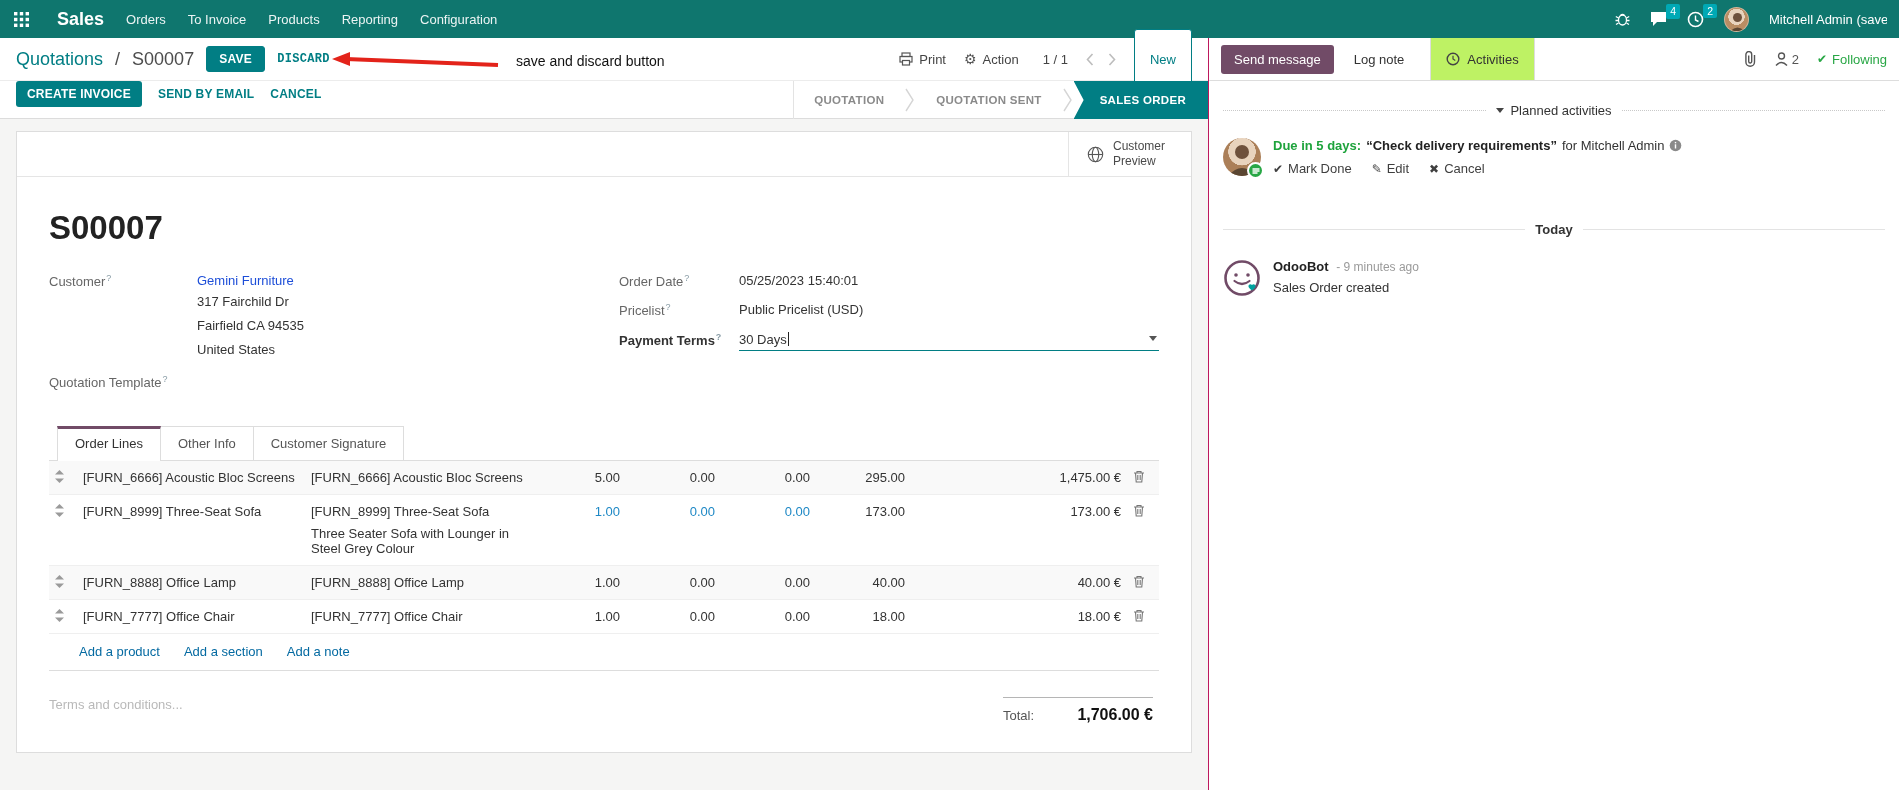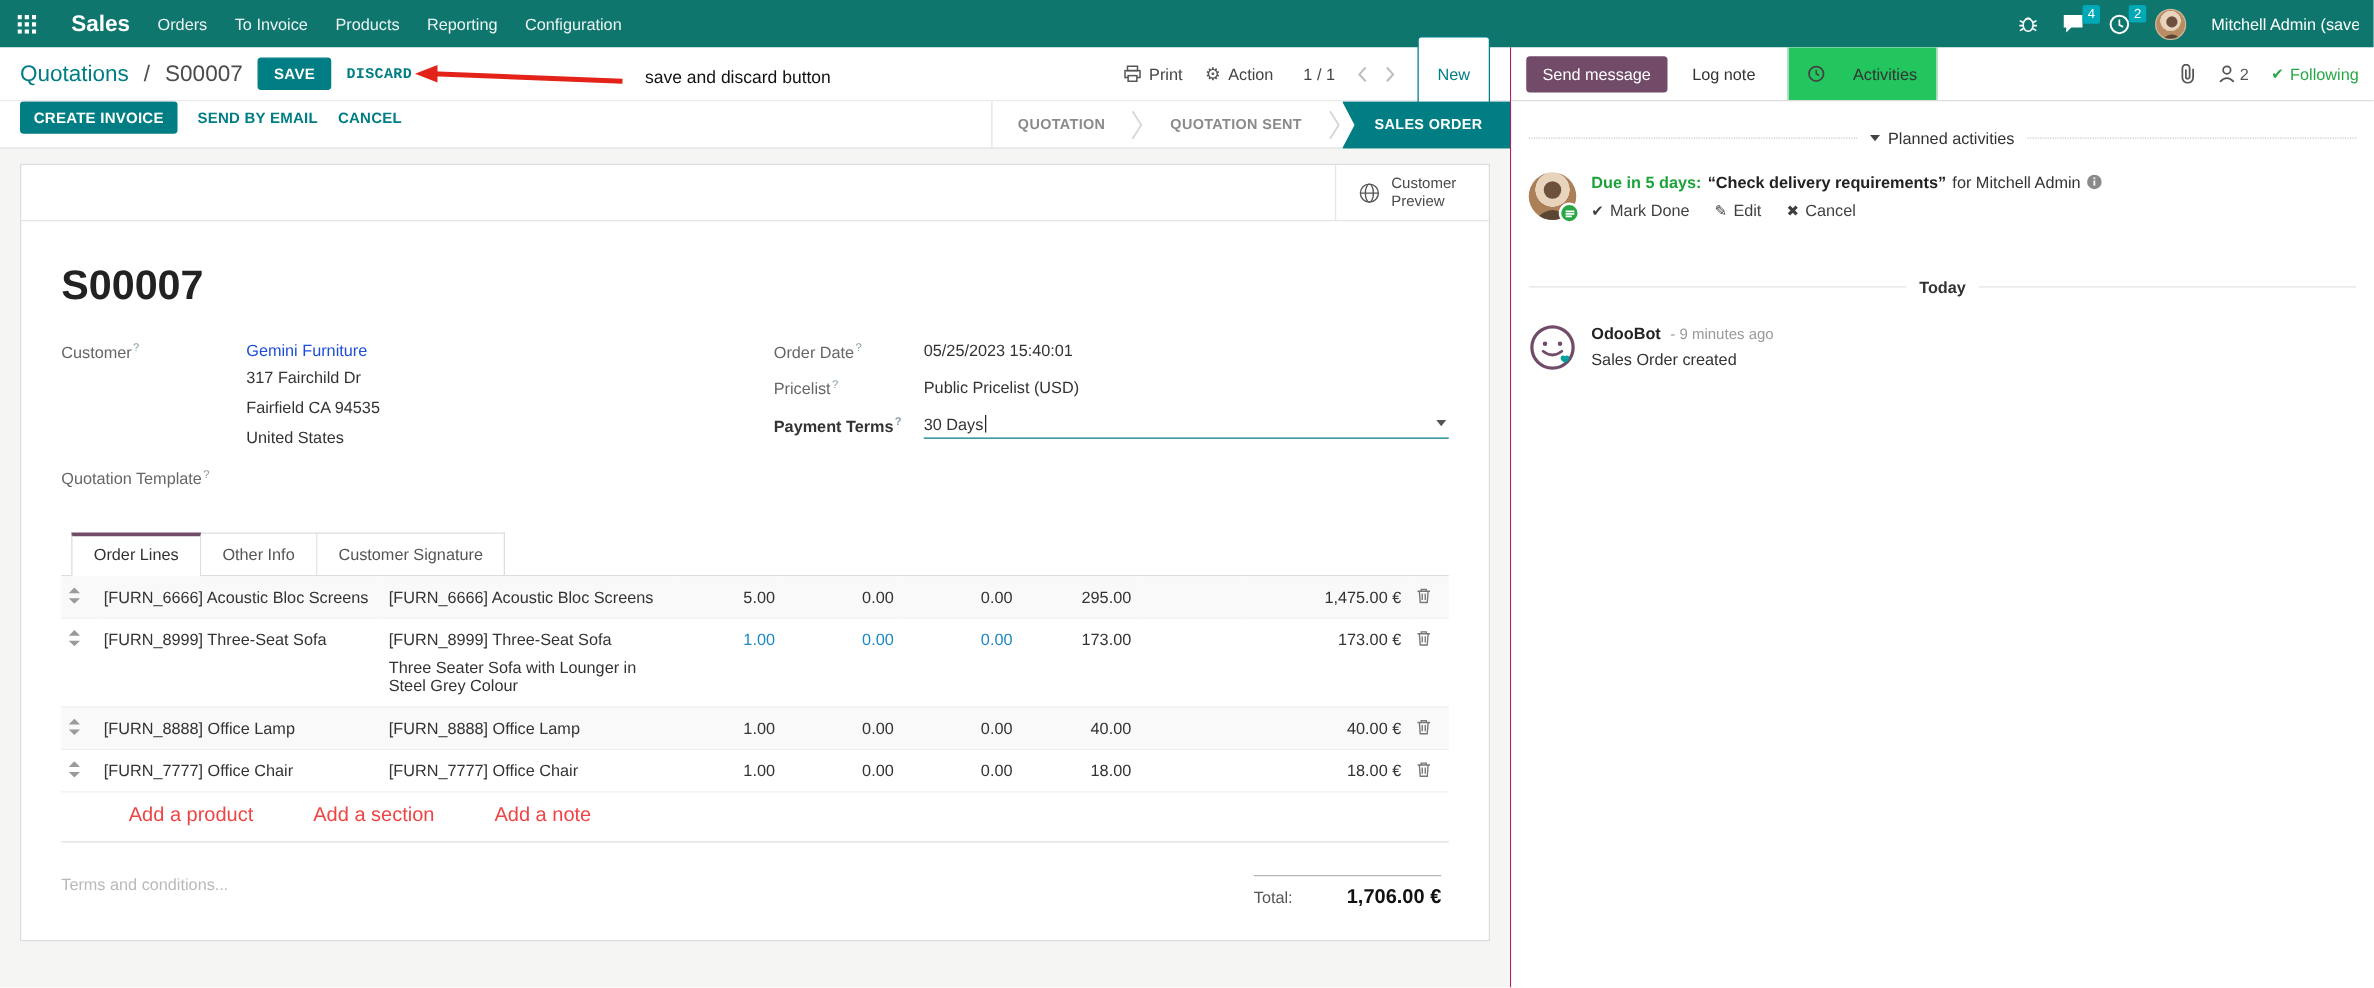--- a/index.html
+++ b/index.html
@@ -79,34 +79,34 @@
 
   
   table.lines { width:100%; border-collapse:collapse; font-size:13px; color:#333; }
   table.lines th { font-size:12.5px; font-weight:bold; color:#404040; text-align:left; padding:10px 6px; border-bottom:1px solid #c9c9c9; white-space:nowrap; }
   table.lines th.num, table.lines td.num { text-align:right; }
   table.lines td { padding:9px 6px; vertical-align:top; border-bottom:1px solid #efefef; }
   tr.stripe td { background:#f9f9f9; }
   .desc2 { margin-top:7px; }
   td.mod, .mod { color:#1E88C5; }
   .lines-footer { display:flex; gap:24px; padding:10px 6px 11px 30px; border-bottom:1px solid #ddd; }
-  .add-link { font-size:16px; color:#ef4444; cursor:pointer;margin-left:24px; }
+  .add-link { font-size:13px; color:#0369a1; cursor:pointer; }
 
   
   .sheet-footer { display:flex; justify-content:space-between; margin-top:26px; padding-right:6px; }
   .terms { font-size:13px; color:#b9b9b9; cursor:text; }
   .total-box { width:150px; border-top:1px solid #b5b5b5; padding-top:8px; display:flex; justify-content:space-between; align-items:baseline; }
   .total-label { font-size:13px; color:#555; }
   .total-value { font-size:16px; font-weight:bold; color:#111; }
 
   
   .chatter-topbar { height:43px; border-bottom:1px solid #ddd; display:flex; align-items:center; padding-left:12px; flex:0 0 auto; }
   .btn-send { background:#714B67; color:#fff; border:none; font-size:13px; padding:7px 13px; border-radius:3px; cursor:pointer; font-family:inherit; }
   .btn-lognote { background:none; border:none; color:#333; font-size:13px; padding:7px 12px; margin-left:8px; cursor:pointer; font-family:inherit; }
-  .activities-tab { height:100%; display:flex; align-items:center; gap:22px; padding:0 15px; margin-left:14px; border-left:1px solid #ddd; border-right:1px solid #ddd; background:#22c55e; font-size:13px; color:#333; cursor:pointer; }
+  .activities-tab { height:100%; display:flex; align-items:center; gap:7px; padding:0 15px; margin-left:14px; border-left:1px solid #ddd; border-right:1px solid #ddd; background:#bef264; font-size:13px; color:#333; cursor:pointer; }
   .topbar-right { margin-left:auto; display:flex; align-items:center; gap:18px; padding-right:12px; }
   .foll-cnt { display:flex; align-items:center; gap:4px; font-size:13px; color:#555; cursor:pointer; }
   .following { display:flex; align-items:center; gap:5px; font-size:13px; color:#28a745; cursor:pointer; white-space:nowrap; }
 
   .divider { display:flex; align-items:center; margin:22px 14px 6px 14px; }
   .divider .line-dot { flex:1; border-top:1px dotted #c9c9c9; }
   .divider .line-solid { flex:1; border-top:1px solid #e3e3e3; }
   .divider-label { font-size:13px; color:#333; padding:0 10px; display:flex; align-items:center; gap:6px; cursor:pointer; }
   .divider-label.bold { font-weight:bold; }
   .caret-down { width:0; height:0; border-left:4px solid transparent; border-right:4px solid transparent; border-top:5px solid #444; }

